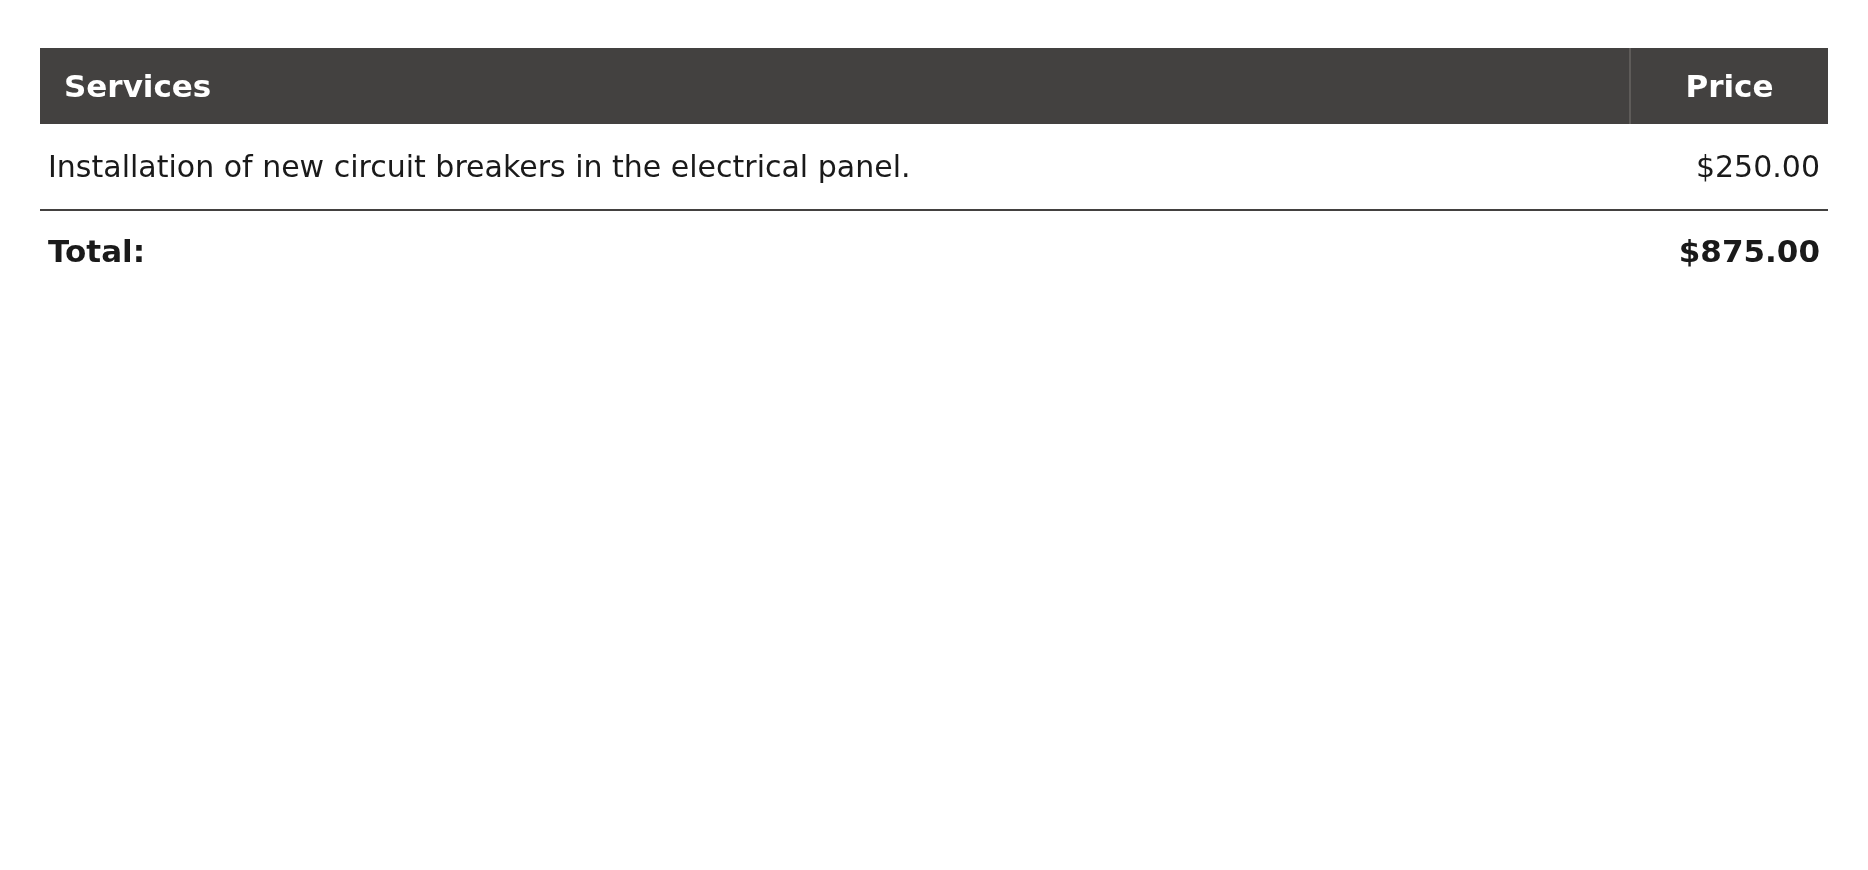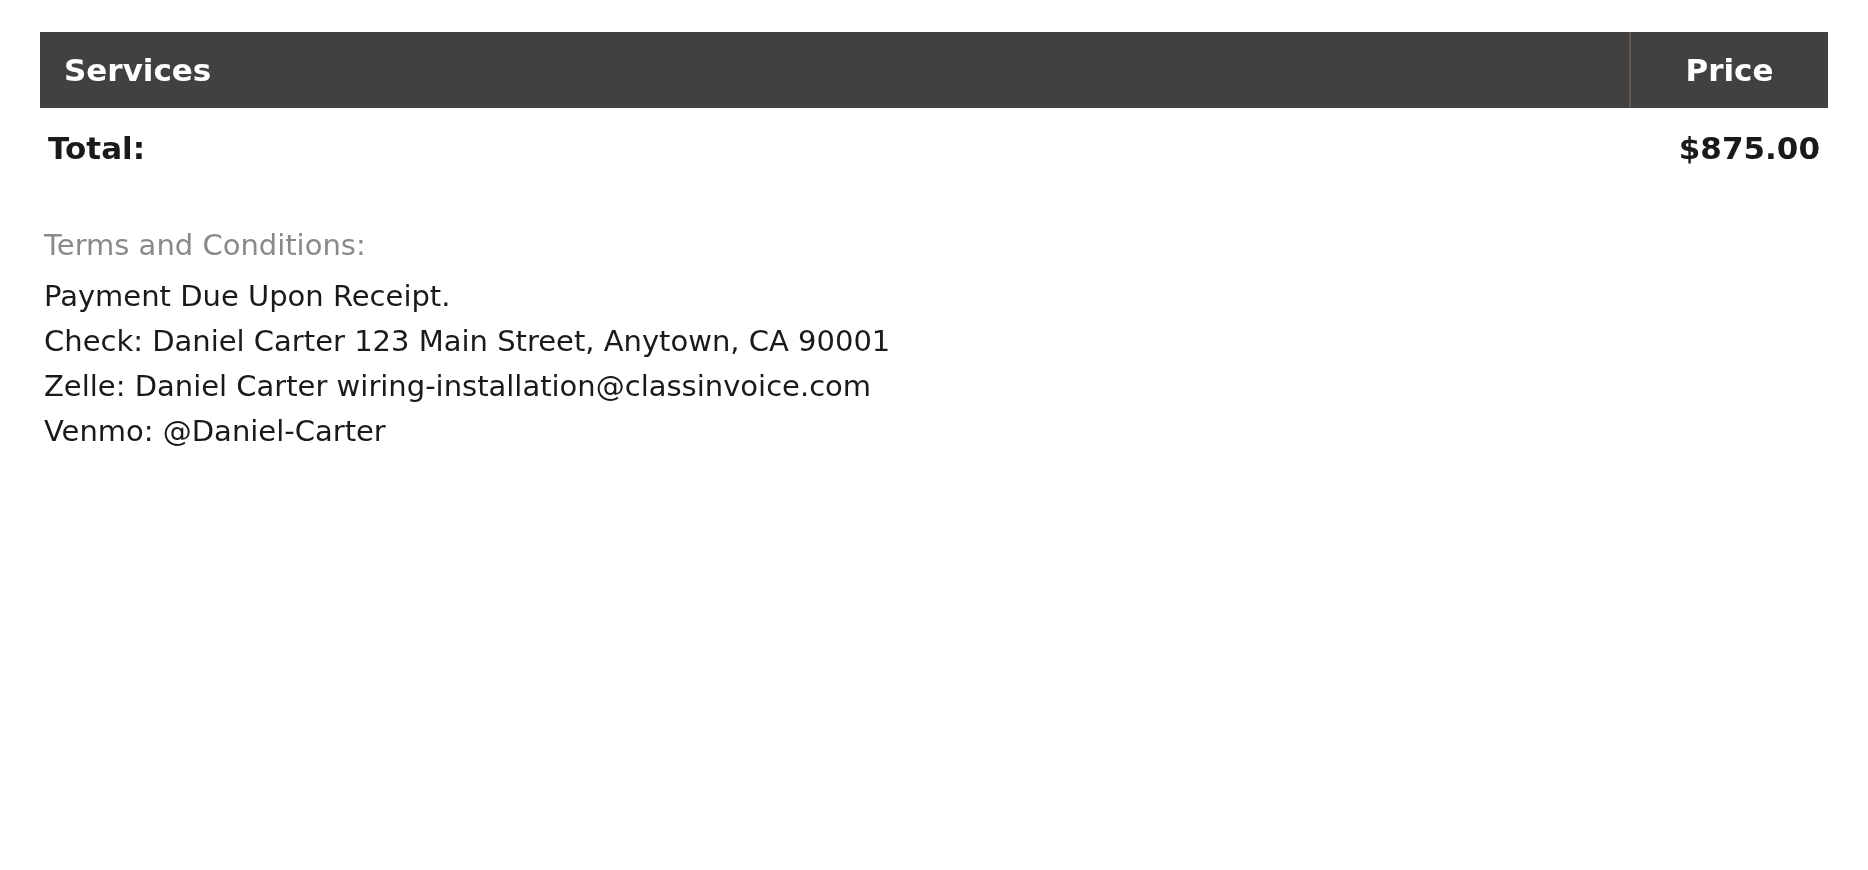--- a/index.html
+++ b/index.html
@@ -12,20 +12,21 @@
     height: 870px;
     font-family: "DejaVu Sans", sans-serif;
     color: #1a1a1a;
     overflow: hidden;
   }
   .page {
     box-sizing: border-box;
     width: 1868px;
     height: 824px;
     padding: 32px 40px 0 40px;
+    margin-top: 16px;
   }
   .invoice-table {
     width: 1788px;
     border-collapse: collapse;
     table-layout: fixed;
   }
   .invoice-table thead tr {
     background: #434140;
   }
   .invoice-table thead th {
@@ -96,28 +97,25 @@
 <div class="page">
 
   <table class="invoice-table">
     <thead>
       <tr>
         <th class="col-services">Services</th>
         <th class="col-price">Price</th>
       </tr>
     </thead>
     <tbody>
+      <tr>
+        <td class="service-cell">Installation of new circuit breakers in the electrical panel.</td>
+        <td class="price-cell">$250.00</td>
+      </tr>
       <tr class="total-row">
         <td class="total-label">Total:</td>
         <td class="price-cell">$875.00</td>
       </tr>
     </tbody>
   </table>
 
-  <div class="terms">
-    <div class="terms-heading">Terms and Conditions:</div>
-    <div class="terms-line">Payment Due Upon Receipt.</div>
-    <div class="terms-line">Check: Daniel Carter 123 Main Street, Anytown, CA 90001</div>
-    <div class="terms-line">Zelle: Daniel Carter wiring-installation@classinvoice.com</div>
-    <div class="terms-line">Venmo: @Daniel-Carter</div>
-  </div>
 
 </div>
 
 </body></html>

